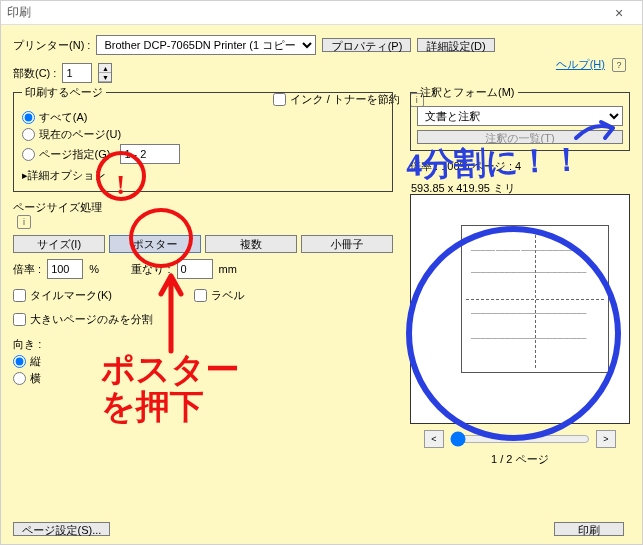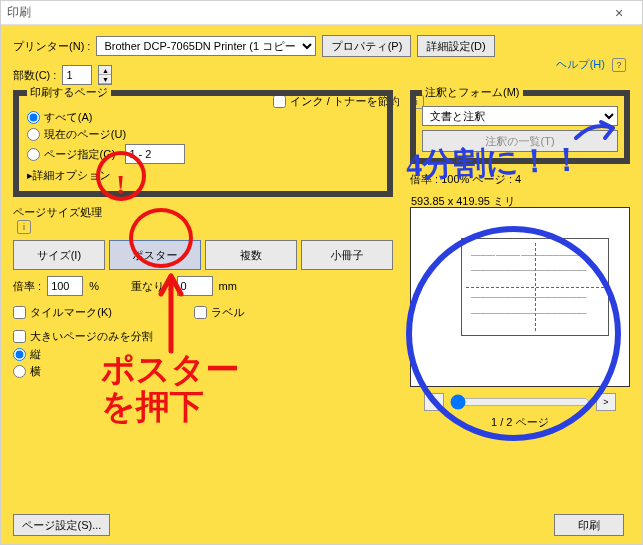--- a/index.html
+++ b/index.html
@@ -1,38 +1,38 @@
 <!DOCTYPE html>
 <html><head>
 <meta charset="utf-8">
 <style>
   *{box-sizing:border-box;margin:0;padding:0;font-family:"Yu Gothic UI","Meiryo UI",sans-serif;font-size:11px;color:#000}
   body{background:#fff;width:643px;height:545px;position:relative;overflow:hidden}
-  .dlg{width:643px;height:545px;border:1px solid #d0d0d0;background:#fde047;position:relative}
+  .dlg{width:643px;height:545px;border:1px solid #d0d0d0;background:#fef9c3;position:relative}
   .titlebar{height:24px;background:#fff;display:flex;align-items:center;padding:0 6px;border-bottom:1px solid #e0e0e0}
   .titlebar .ttl{flex:1;font-size:12px;color:#555}
   .closebtn{width:34px;height:24px;display:flex;align-items:center;justify-content:center;color:#555;font-size:14px}
   .content{position:absolute;top:24px;left:0;right:0;bottom:0;padding:10px 12px 8px 12px}
   .row{display:flex;align-items:center;gap:6px;margin-bottom:6px}
-  .u{}
+  .u{text-decoration:underline}
   select,input[type=text],input[type=number]{border:1px solid #7a7a7a;height:20px;padding:0 3px;background:#fff}
-  button{border:1px solid #7a7a7a;height:22px;padding:0 8px;background:#e9e9e9}
+  button{border:1px solid #7a7a7a;height:14px;padding:0 8px;background:#e9e9e9}
   .help{position:absolute;top:32px;right:16px;color:#0066cc}
   .help .u{color:#0066cc}
   .left{position:absolute;top:60px;left:12px;width:380px;bottom:40px}
   .right{position:absolute;top:60px;right:12px;width:220px;bottom:40px}
-  fieldset{border:6px solid #404040;padding:8px;margin-bottom:8px}
+  fieldset{border:1px solid #404040;padding:8px;margin-bottom:8px}
   legend{padding:0 3px;font-size:11px}
   .pagebtns{display:flex;gap:4px;margin:6px 0}
-  .pagebtns button{flex:1;height:30px}
+  .pagebtns button{flex:1;height:18px}
   .pagebtns button.sel{background:#d0d6e6;border-color:#5a78b0}
   .chk{display:flex;align-items:center;gap:4px;margin:3px 0}
   .rad{display:flex;align-items:center;gap:4px;margin:2px 0}
   input[type=checkbox],input[type=radio]{width:13px;height:13px}
-  .preview-box{border:1px solid #333;height:180px;margin-top:20px;position:relative;background:#fff}
+  .preview-box{border:1px solid #333;height:230px;margin-top:20px;position:relative;background:#fff}
   .pv-label{position:absolute;top:-14px;left:0;font-size:11px}
   .pv-page{position:absolute;top:30px;left:50px;right:20px;bottom:50px;border:1px solid #555;background:#fff}
   .pv-page::before,.pv-page::after{content:"";position:absolute;background:transparent}
   .dash-v{position:absolute;left:50%;top:4px;bottom:4px;border-left:1px dashed #666}
   .dash-h{position:absolute;top:50%;left:4px;right:4px;border-top:1px dashed #666}
   .music{position:absolute;font-size:4px;color:#888;white-space:nowrap;overflow:hidden}
   .slider{display:flex;align-items:center;justify-content:center;gap:6px;margin-top:6px}
   .slider input[type=range]{width:140px}
   .navbtn{width:20px;height:18px;border:1px solid #999;background:#f0f0f0;font-size:9px;display:flex;align-items:center;justify-content:center}
   .footer{position:absolute;bottom:8px;left:12px;right:12px;display:flex;align-items:center}
@@ -136,20 +136,21 @@
        <span class="chk">
             <input type="checkbox" style="">
             <span>ラベル</span>
           </span>
      </div>
      <div class="chk">
           <input type="checkbox" style="">
           <span>大きいページのみを分割</span>
         </div>
 
+     <div style="margin-top:10px">向き :</div>
      <div class="rad">
           <input type="radio" name="or" checked="" style="">
           <span>縦</span>
         </div>
      <div class="rad">
           <input type="radio" name="or" style="">
           <span>横</span>
         </div>
    </div>
 

